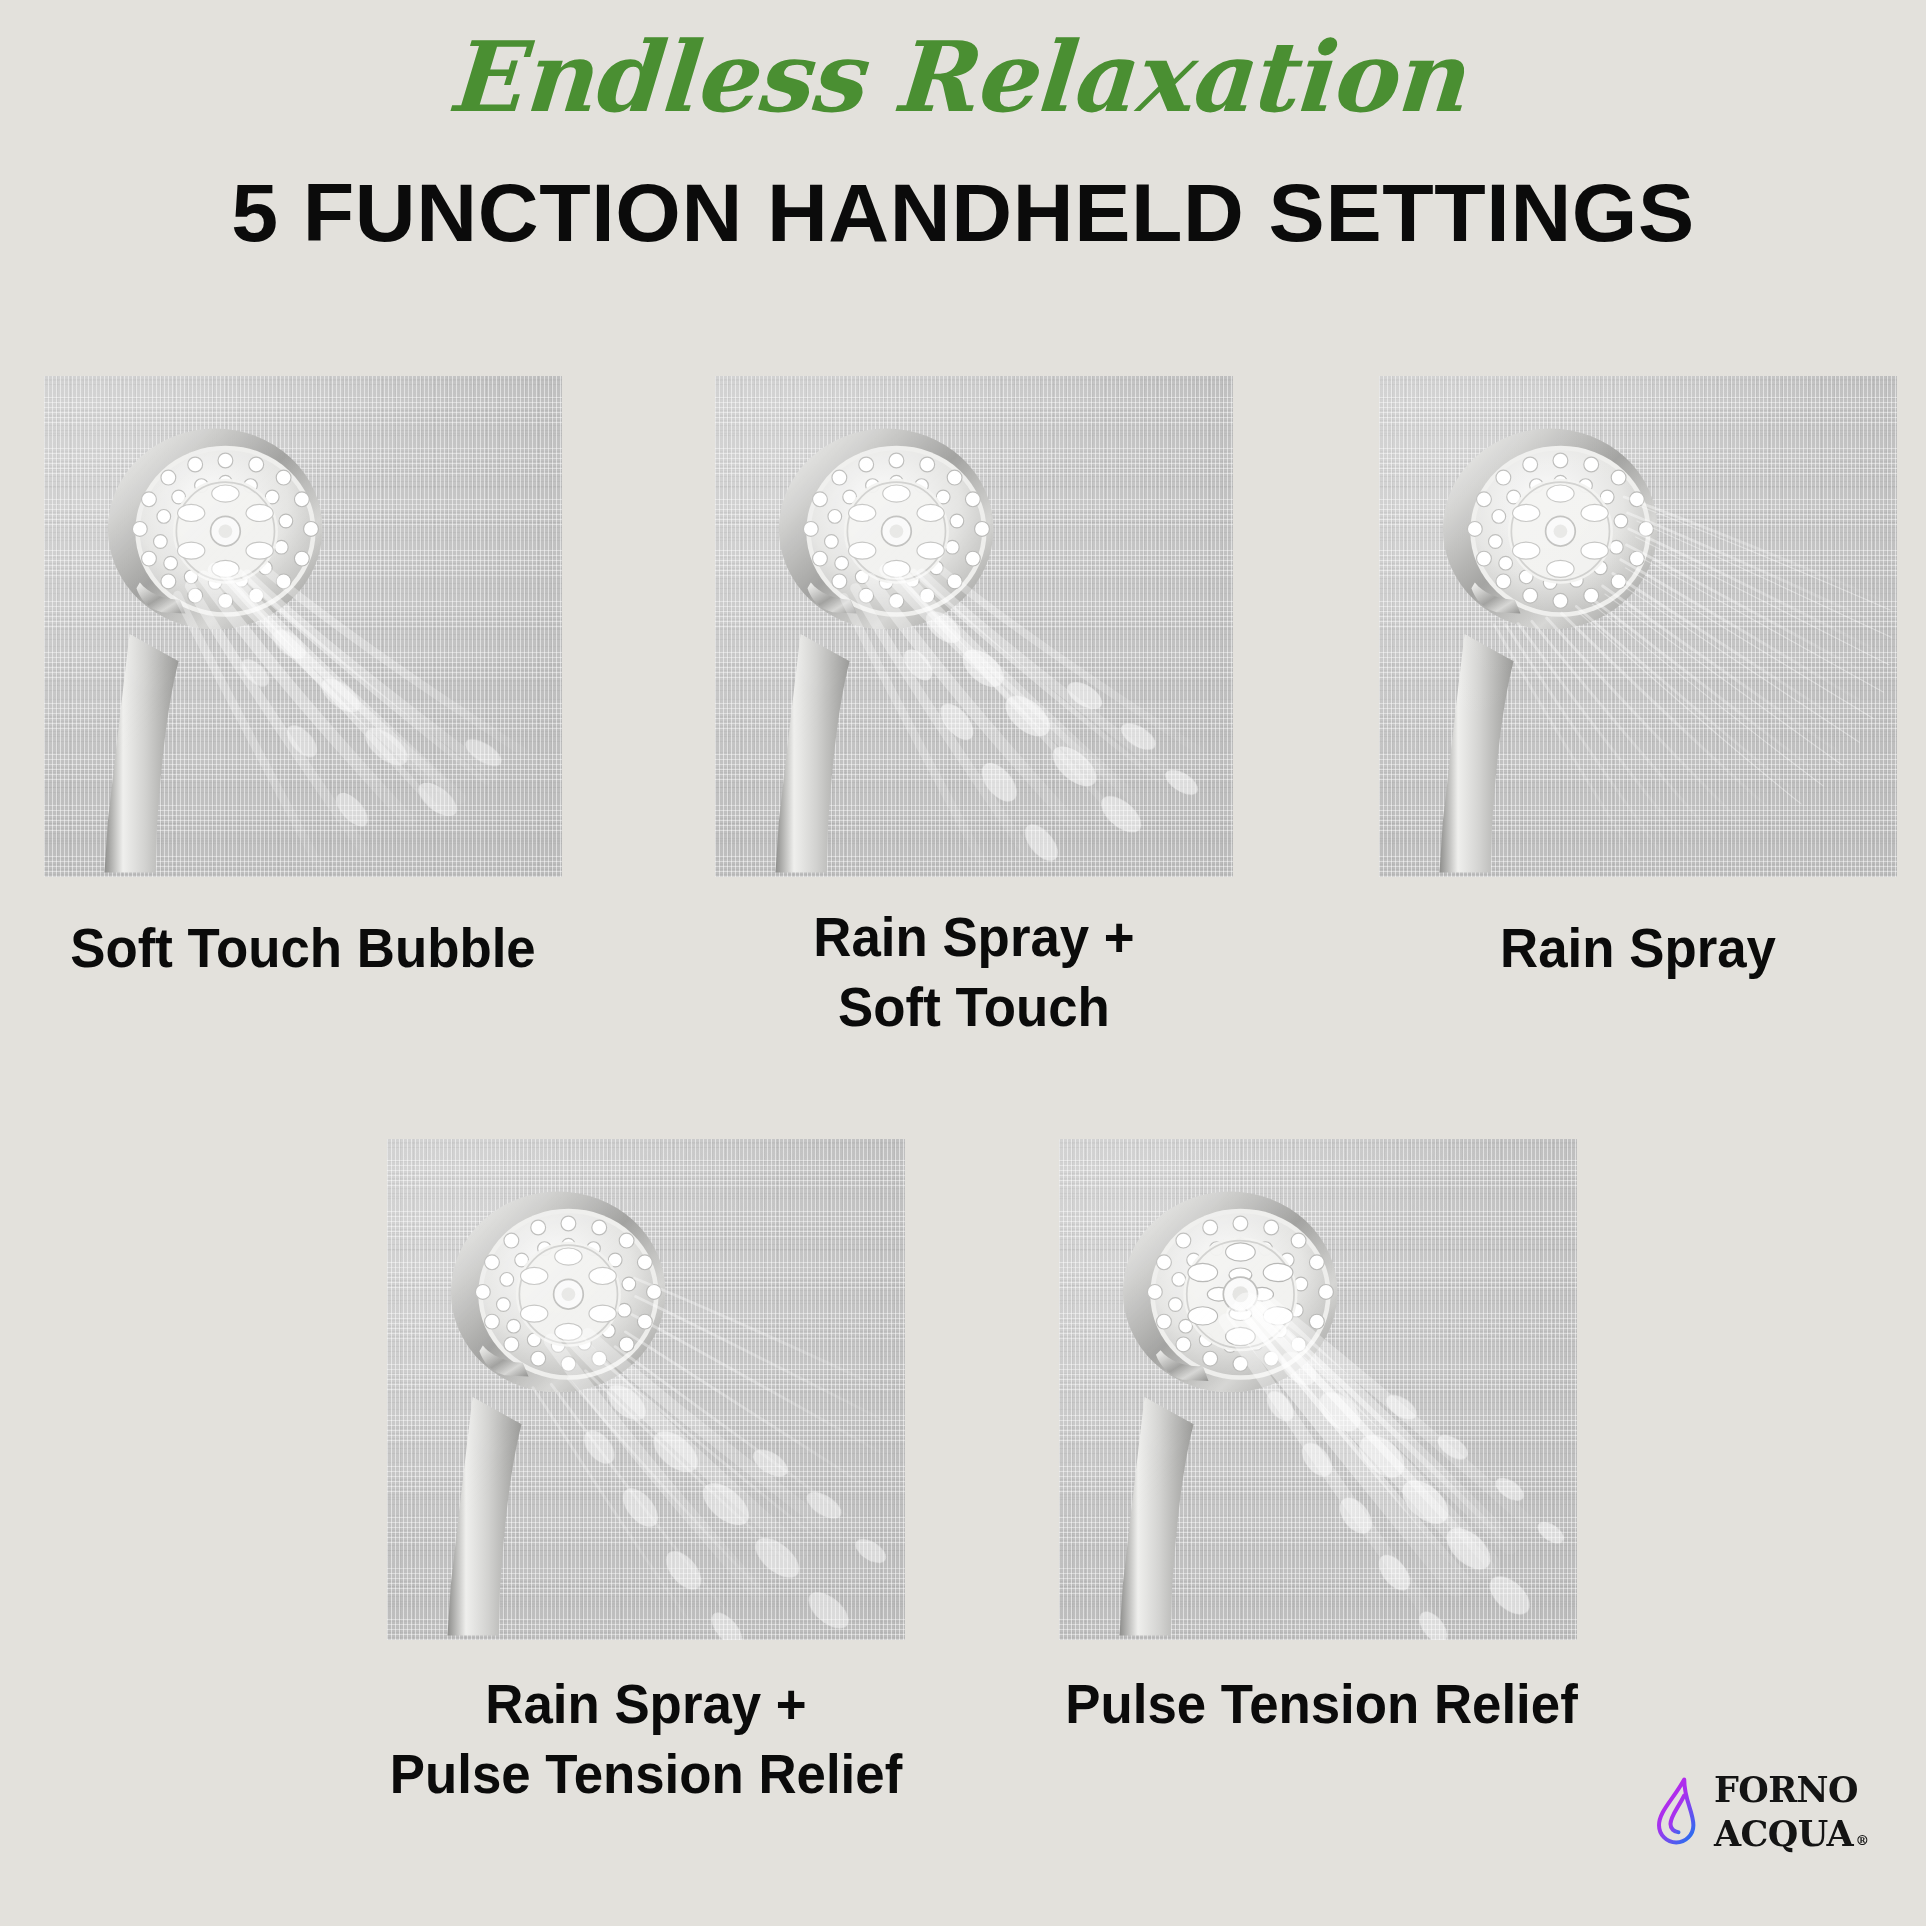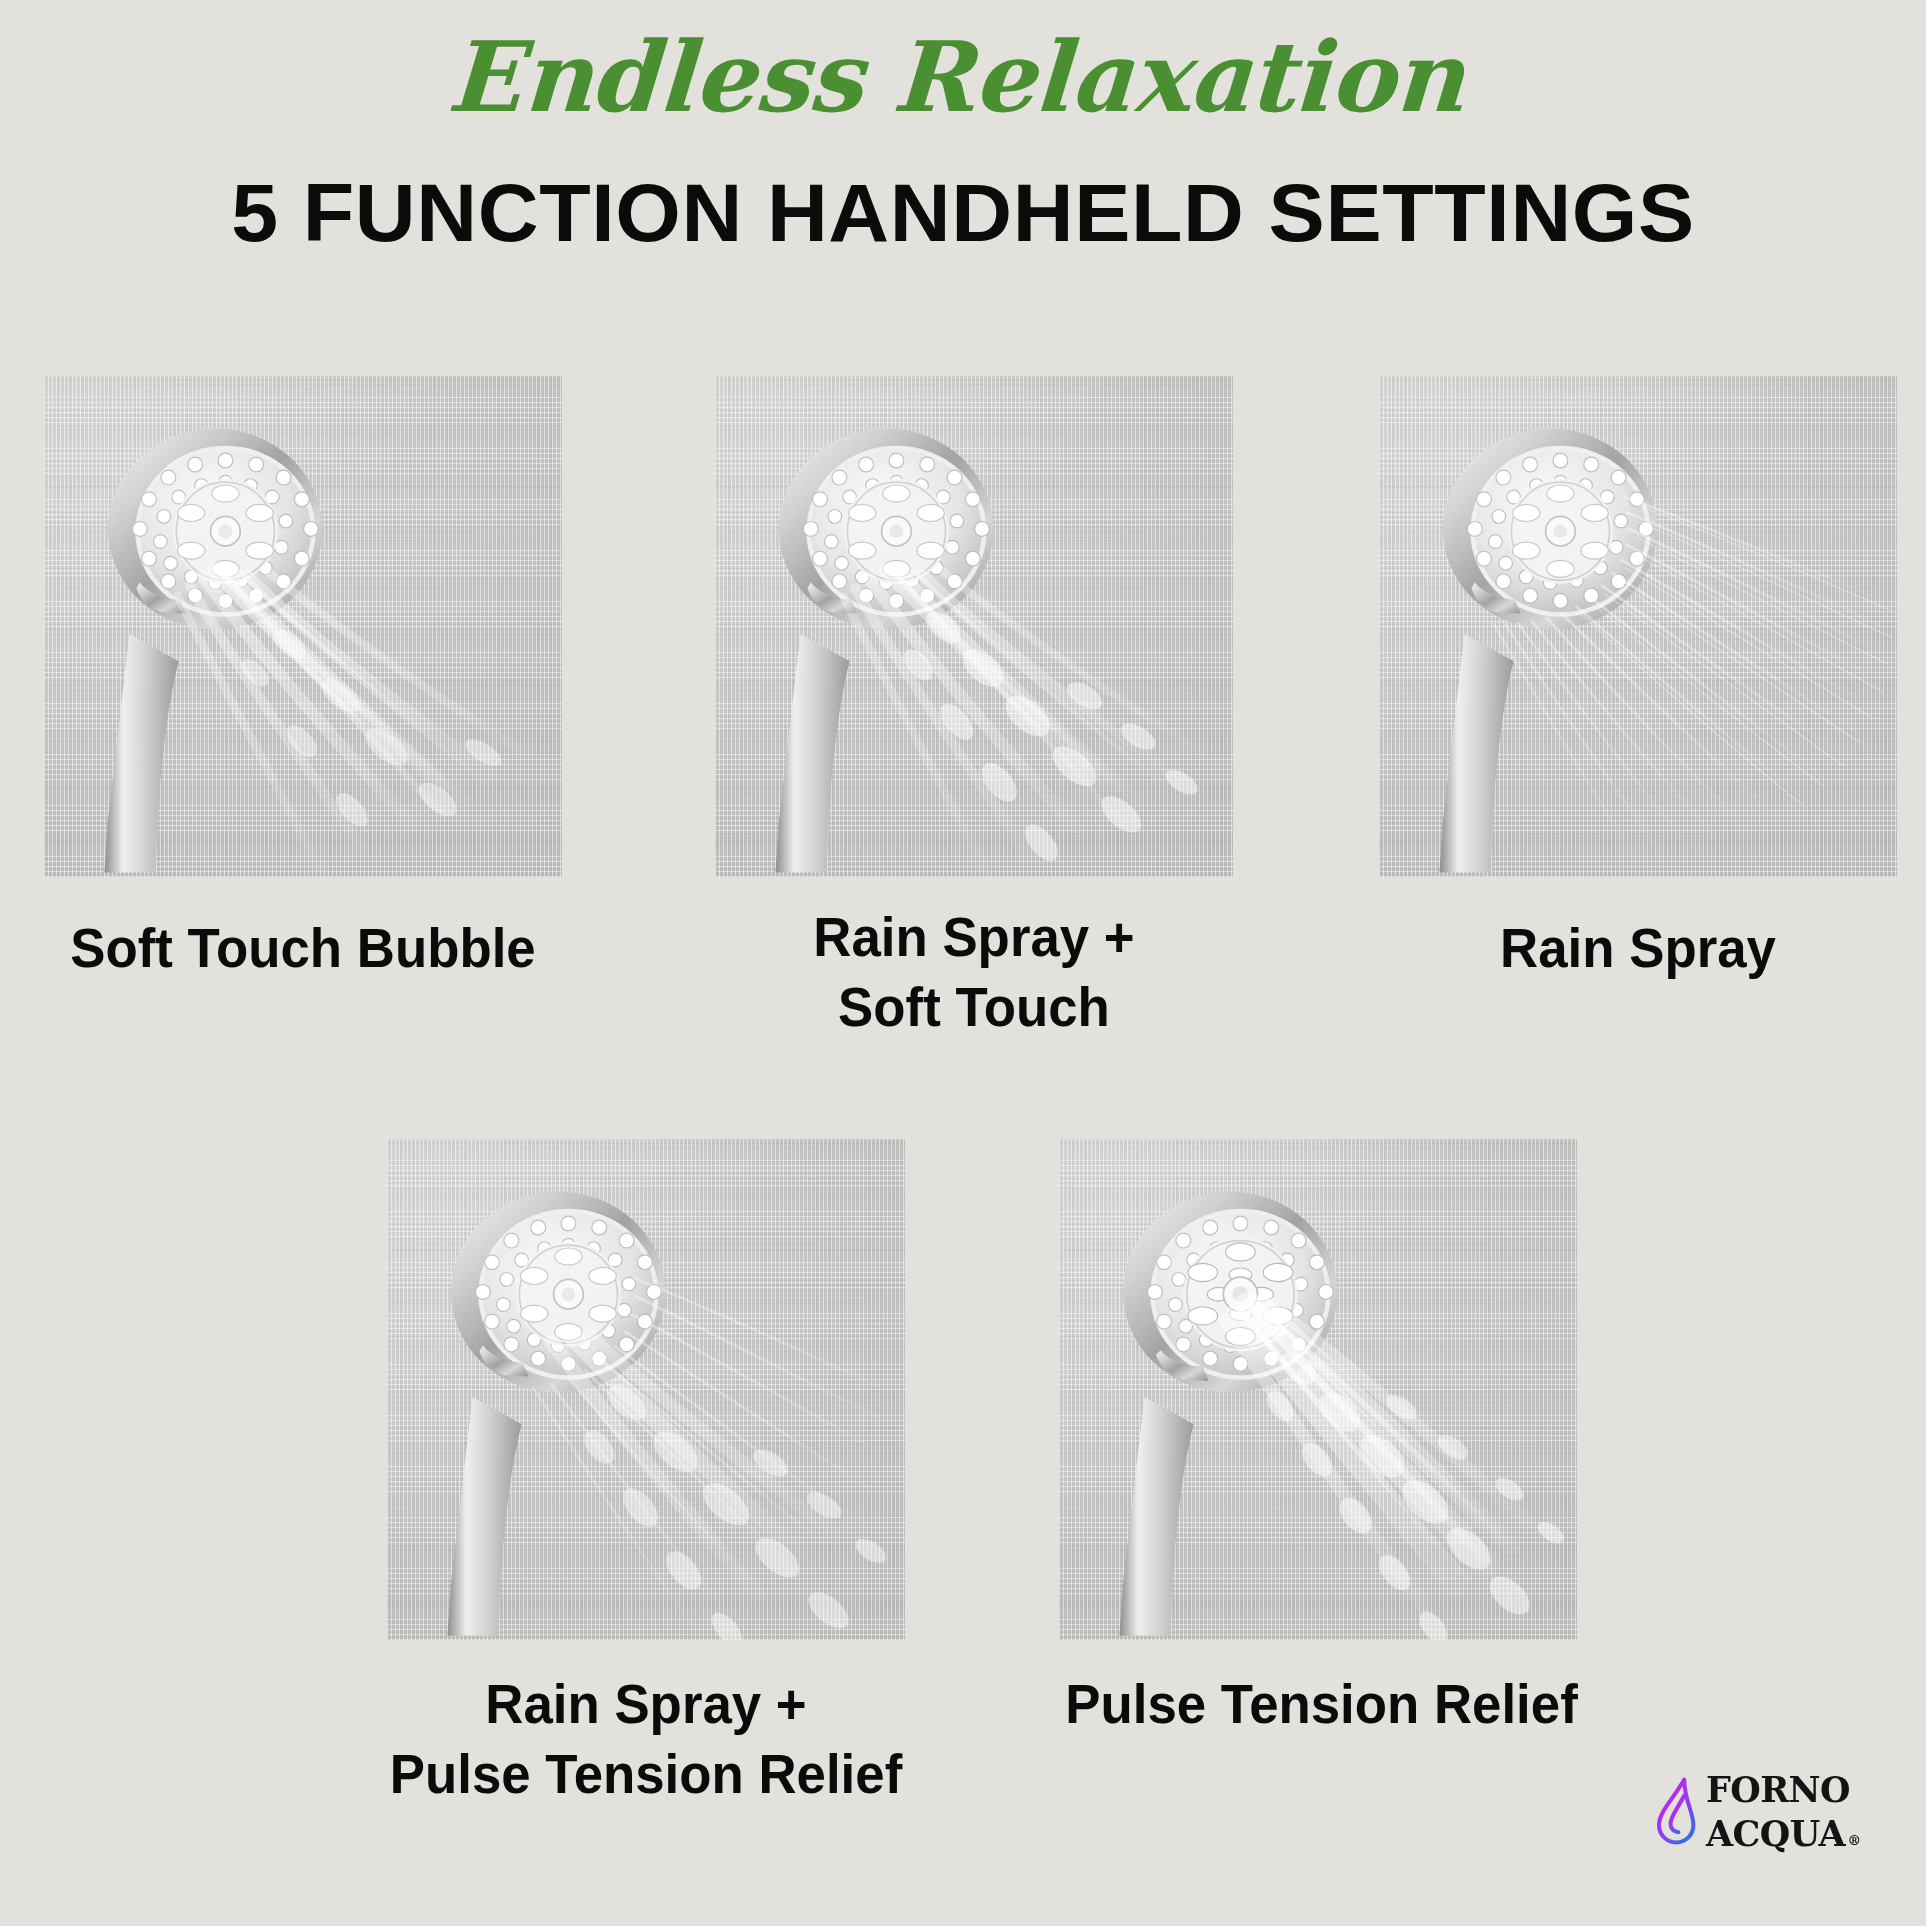--- a/index.html
+++ b/index.html
@@ -82,21 +82,21 @@
     font-size:55px;line-height:1.28;
     color:#0b0b0b;
     transform:scaleX(.96);
     white-space:pre-line;
   }
 
   
   .logo{
     position:absolute;left:1651px;top:1769px;
     width:240px;height:86px;
-    display:flex;align-items:center;gap:0;
+    display:flex;align-items:center;gap:8px;
   }
   .logo-drop{width:55px;height:73px;flex:0 0 auto;}
   .logo-words{
     display:flex;flex-direction:column;
     font-family:"DejaVu Serif", serif;
     font-weight:700;
     color:#141414;
     line-height:.92;
     letter-spacing:-0.6px;
   }

